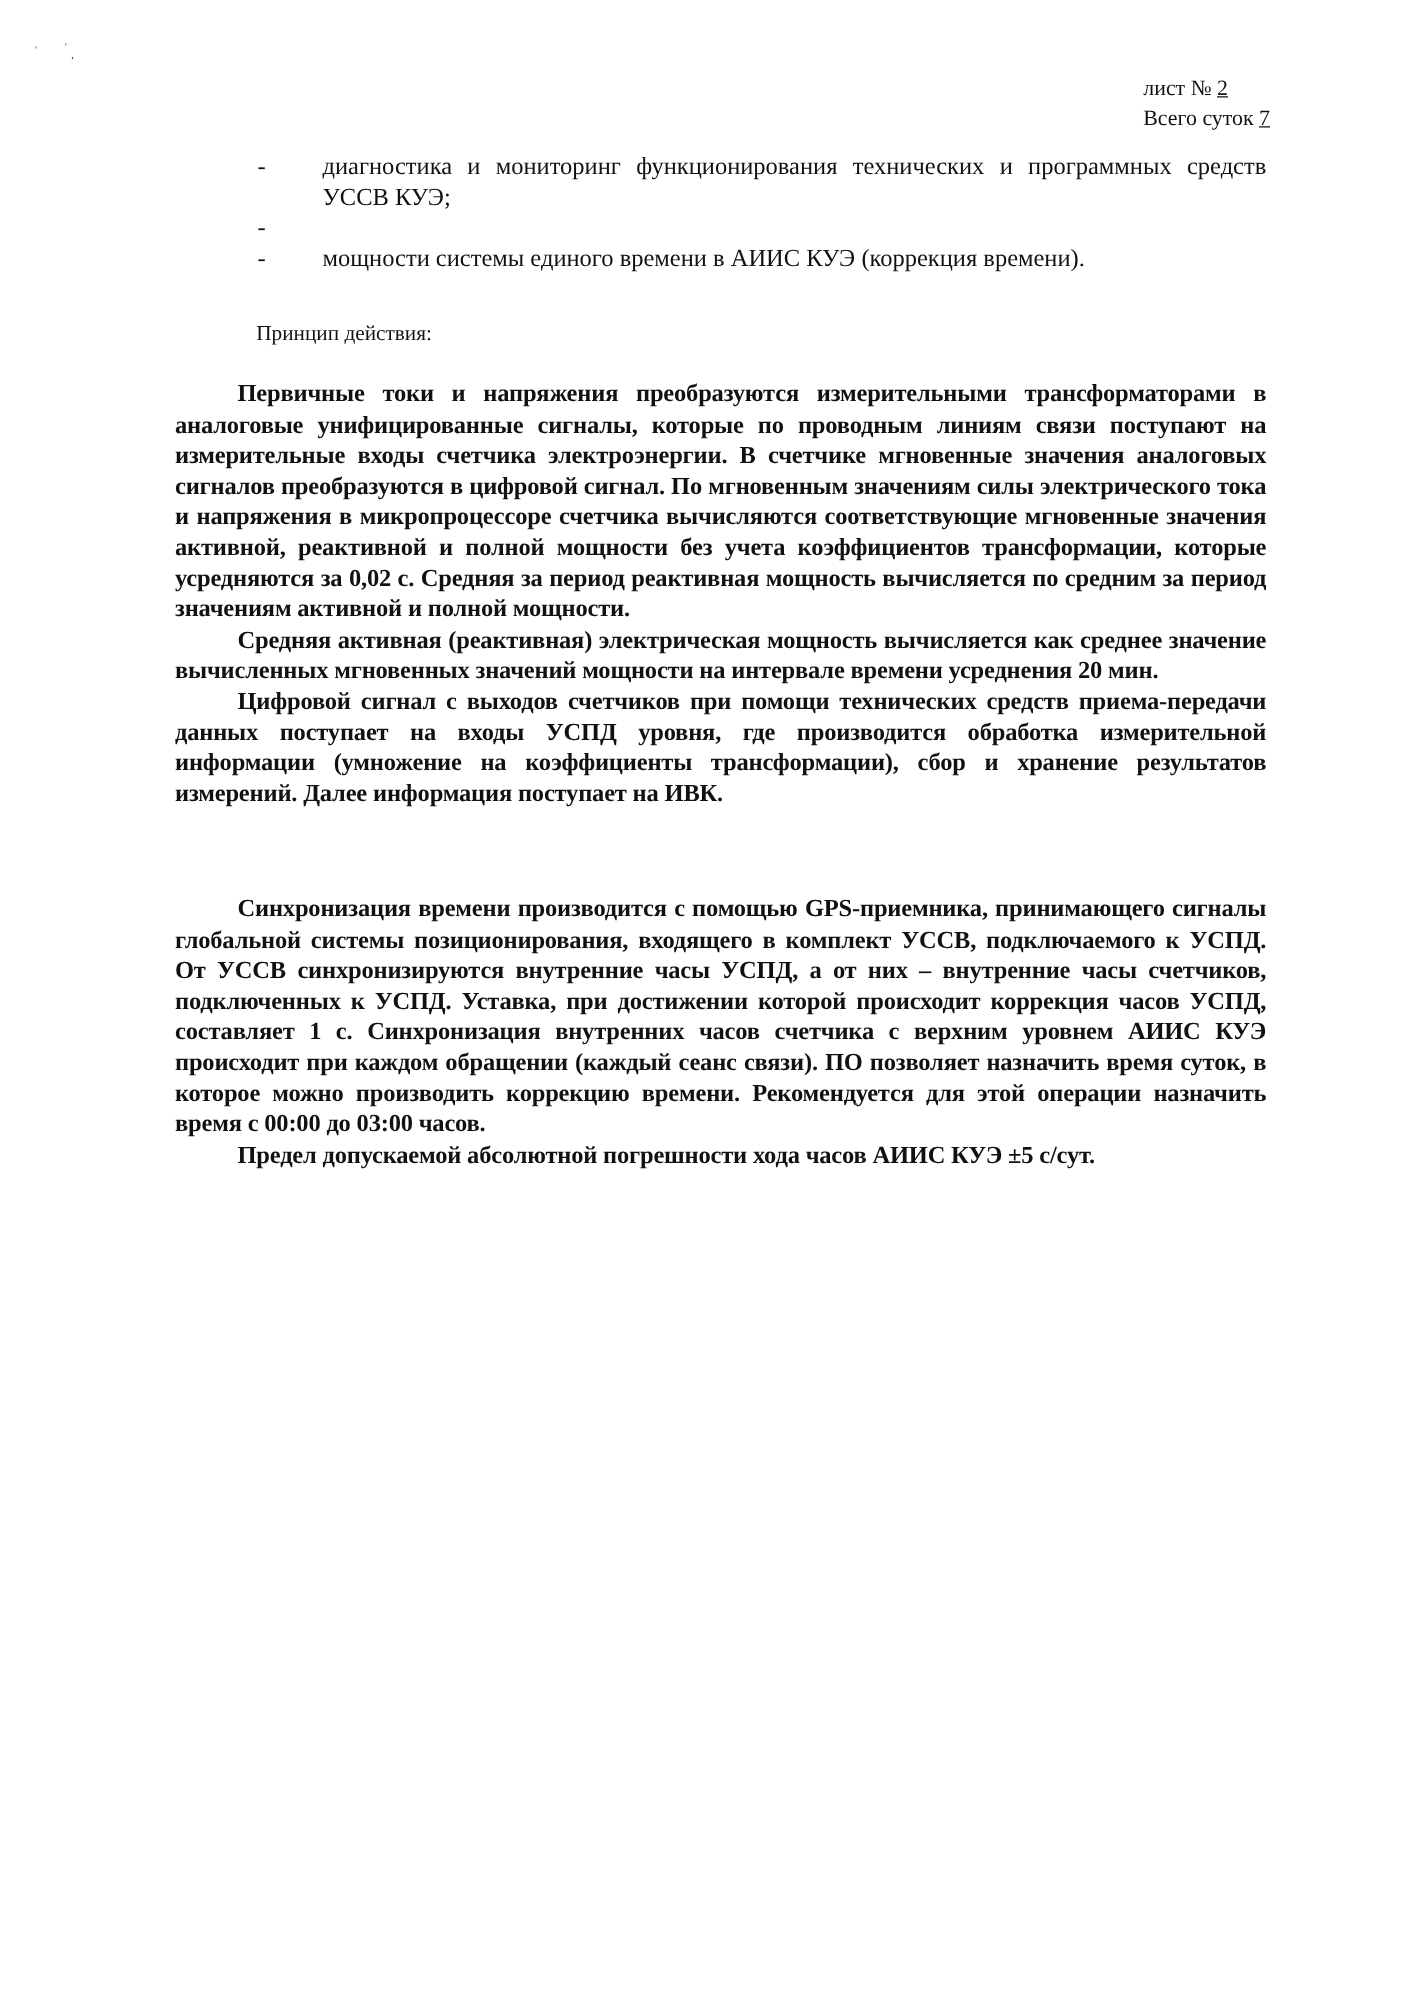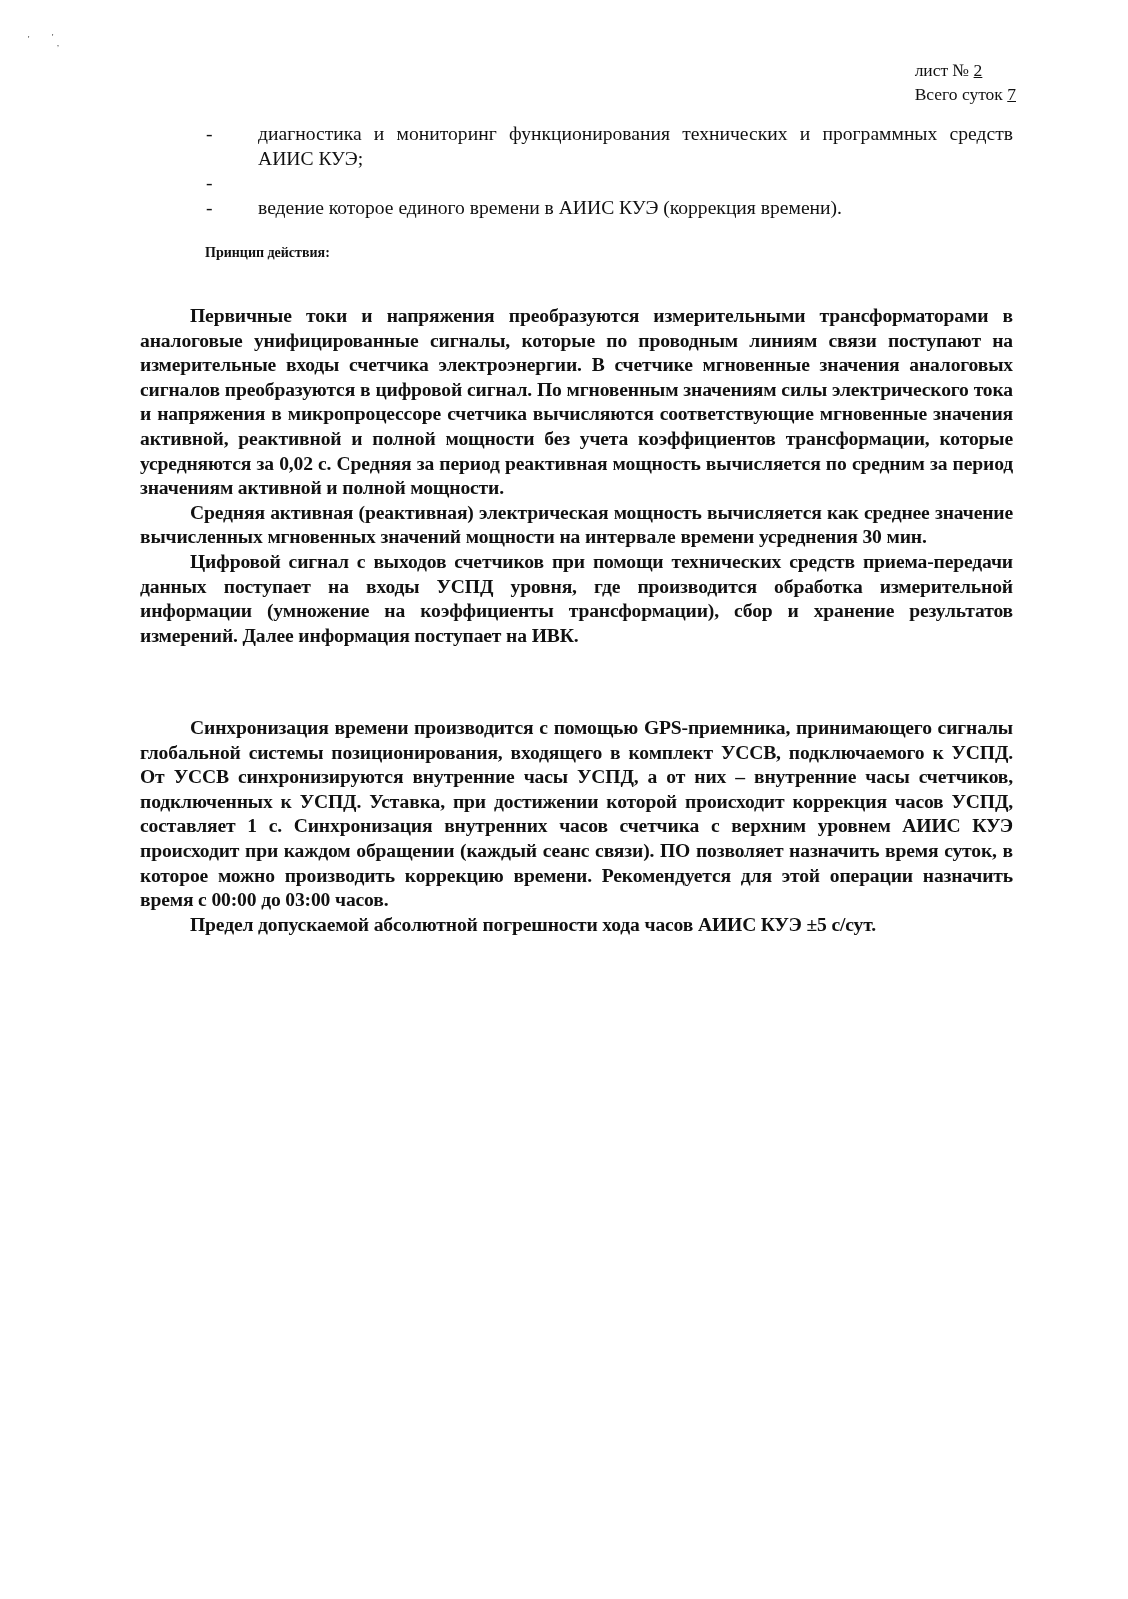--- a/index.html
+++ b/index.html
@@ -28,21 +28,21 @@
     width: 873px;
     font-size: 19.6px;
     line-height: 24.6px;
     text-align: justify;
     letter-spacing: -0.15px;
   }
   .bullets { position: absolute; left: 140px; top: 122px; width: 873px; font-size: 19.6px; line-height: 24.6px; }
   .bullet { display: flex; }
   .bullet .dash { width: 118px; padding-left: 66px; box-sizing: border-box; flex: none; }
   .bullet .btext { flex: 1; text-align: justify; }
-  .heading { position: absolute; left: 205px; top: 241px; font-size: 14px; line-height: 24.6px; font-weight: bold; }
+  .heading { position: absolute; left: 205px; top: 255px; font-size: 17px; line-height: 24.6px; }
   p { margin: 0; text-indent: 50px; font-weight: bold; }
 </style>
 </head>
 <body>
 
 <div class="page">
 
   <div class="specks">
     <span style="left:28px;top:36px;">'</span>
     <span style="left:52px;top:34px;">'</span>
@@ -56,36 +56,36 @@
     </div>
     <div>
       <span>Всего суток</span>
       <span class="num">7</span>
     </div>
   </div>
 
   <div class="bullets">
     <div class="bullet">
       <span class="dash">-</span>
-      <span class="btext">диагностика и мониторинг функционирования технических и программных средств АИИС КУЭ;</span>
+      <span class="btext">диагностика и мониторинг функционирования технических и программных средств УССВ КУЭ;</span>
     </div>
     <div class="bullet">
       <span class="dash">-</span>
     </div>
     <div class="bullet">
       <span class="dash">-</span>
-      <span class="btext">ведение которое единого времени в АИИС КУЭ (коррекция времени).</span>
+      <span class="btext">мощности системы единого времени в АИИС КУЭ (коррекция времени).</span>
     </div>
   </div>
 
   <div class="heading">Принцип действия:</div>
 
   <div class="text-block" style="top:304px;">
     <p>Первичные токи и напряжения преобразуются измерительными трансформаторами в аналоговые унифицированные сигналы, которые по проводным линиям связи поступают на измерительные входы счетчика электроэнергии. В счетчике мгновенные значения аналоговых сигналов преобразуются в цифровой сигнал. По мгновенным значениям силы электрического тока и напряжения в микропроцессоре счетчика вычисляются соответствующие мгновенные значения активной, реактивной и полной мощности без учета коэффициентов трансформации, которые усредняются за 0,02 с. Средняя за период реактивная мощность вычисляется по средним за период значениям активной и полной мощности.</p>
-    <p>Средняя активная (реактивная) электрическая мощность вычисляется как среднее значение вычисленных мгновенных значений мощности на интервале времени усреднения 30 мин.</p>
+    <p>Средняя активная (реактивная) электрическая мощность вычисляется как среднее значение вычисленных мгновенных значений мощности на интервале времени усреднения 20 мин.</p>
     <p>Цифровой сигнал с выходов счетчиков при помощи технических средств приема-передачи данных поступает на входы УСПД уровня, где производится обработка измерительной информации (умножение на коэффициенты трансформации), сбор и хранение результатов измерений. Далее информация поступает на ИВК.</p>
   </div>
 
   <div class="text-block" style="top:716px;">
     <p>Синхронизация времени производится с помощью GPS-приемника, принимающего сигналы глобальной системы позиционирования, входящего в комплект УССВ, подключаемого к УСПД. От УССВ синхронизируются внутренние часы УСПД, а от них – внутренние часы счетчиков, подключенных к УСПД. Уставка, при достижении которой происходит коррекция часов УСПД, составляет 1 с. Синхронизация внутренних часов счетчика с верхним уровнем АИИС КУЭ происходит при каждом обращении (каждый сеанс связи). ПО позволяет назначить время суток, в которое можно производить коррекцию времени. Рекомендуется для этой операции назначить время с 00:00 до 03:00 часов.</p>
     <p>Предел допускаемой абсолютной погрешности хода часов АИИС КУЭ ±5 с/сут.</p>
   </div>
 
 </div>
 

